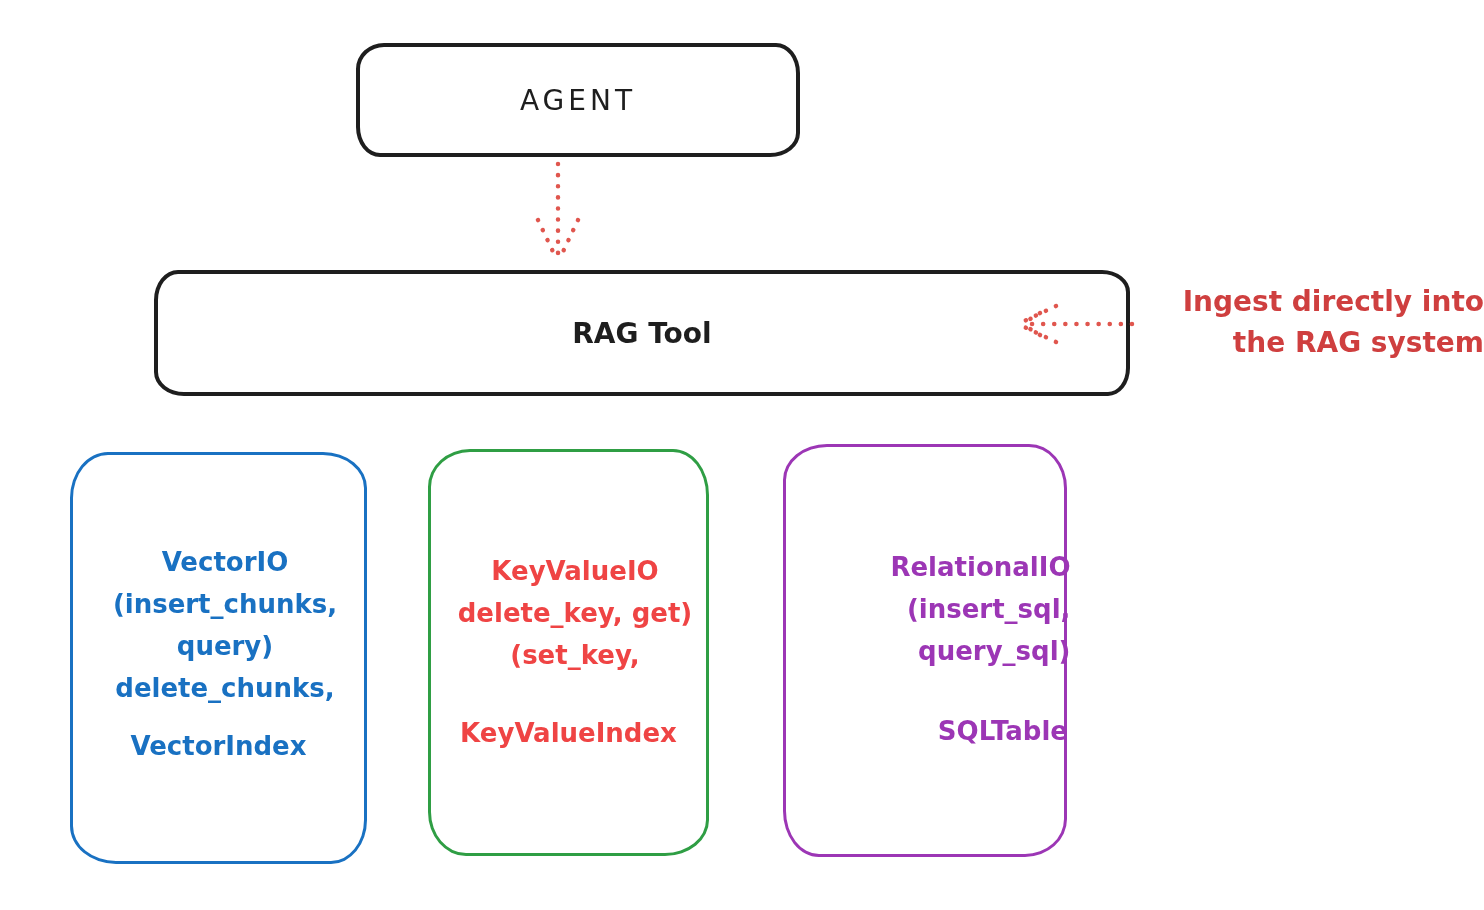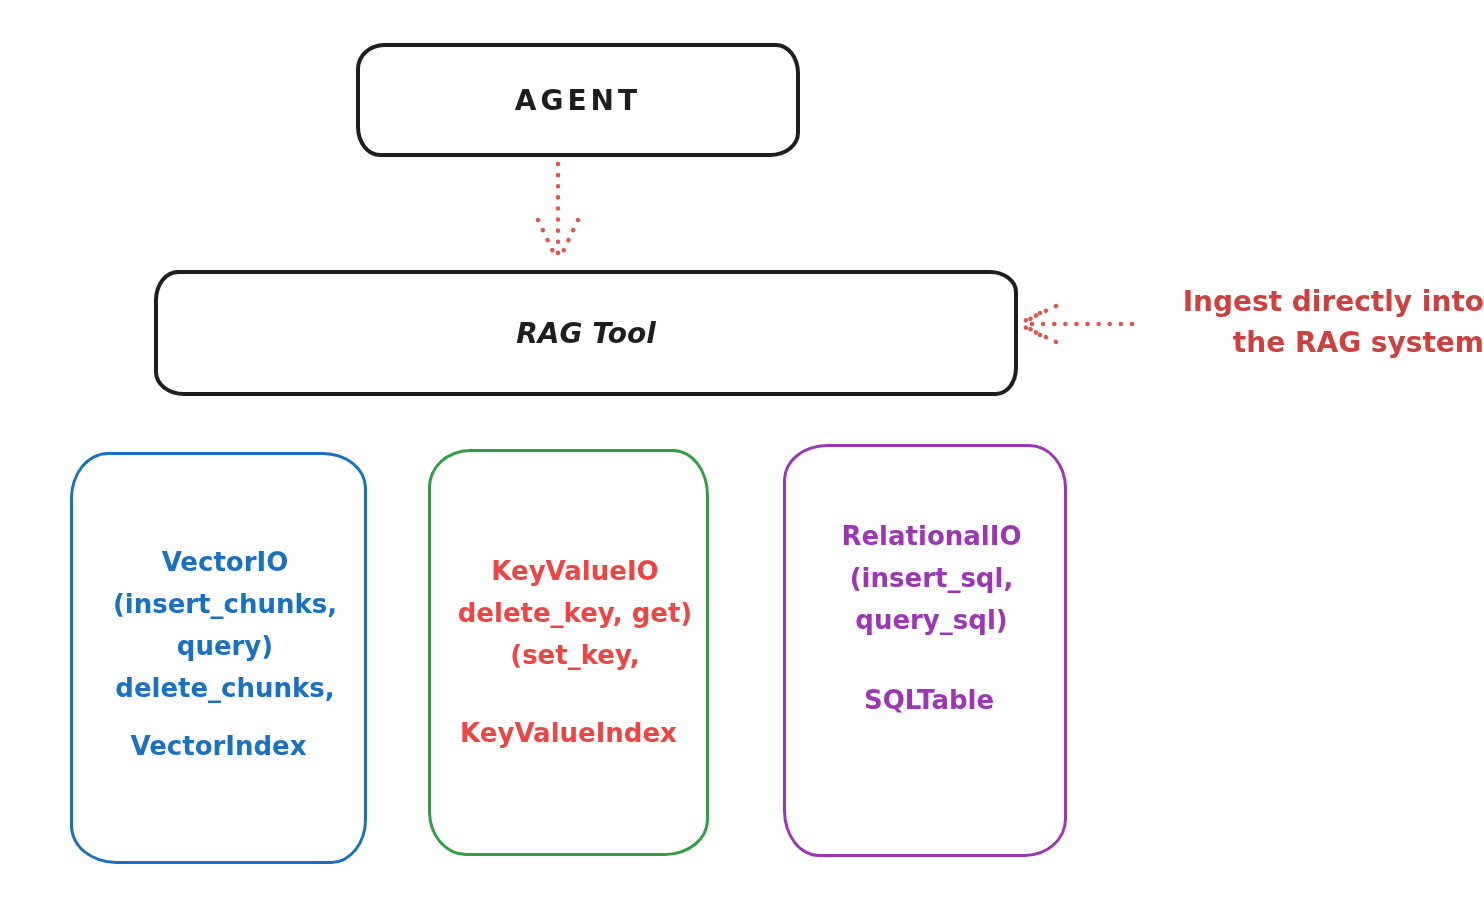--- a/index.html
+++ b/index.html
@@ -27,27 +27,26 @@
     justify-content: center;
     font-size: 28px;
     font-weight: 600;
     color: #1e1e1e;
   }
   .node-agent {
     left: 356px; top: 43px;
     width: 444px; height: 114px;
     border-radius: 28px 24px 30px 24px / 26px 30px 24px 30px;
     letter-spacing: 4px;
-    font-weight: 700;
+    font-weight: 400;
   }
   .node-rag {
     left: 154px; top: 270px;
-    width: 864px; height: 126px;
+    width: 976px; height: 126px;
     border-radius: 24px 28px 22px 30px / 30px 22px 28px 24px;
-    font-style: italic;
   }
   
   .store-box {
     position: absolute;
     box-sizing: border-box;
     border: 3.5px solid;
     background: #ffffff;
     display: flex;
     flex-direction: column;
     align-items: center;
@@ -72,21 +71,22 @@
     border-color: #2f9e44; color: #ef4444;
     border-radius: 42px 36px 44px 38px / 38px 46px 36px 44px;
     padding-top: 98px;
   }
   .store-green .index-label { margin-top: 36px; }
   .store-purple {
     left: 783px; top: 444px;
     width: 284px; height: 413px;
     border-color: #9c36b5; color: #9c36b5;
     border-radius: 44px 38px 42px 36px / 36px 44px 38px 46px;
-    padding-top: 68px;
+    padding-top: 99px;
+    text-align: right;
   }
   .store-purple .index-label { margin-top: 38px; margin-left: 8px; }
   
   .arrow { position: absolute; }
   .arrow line {
     fill: none;
     stroke: #e0564e;
     stroke-width: 4.5;
     stroke-linecap: round;
     stroke-dasharray: 0.1 11;

